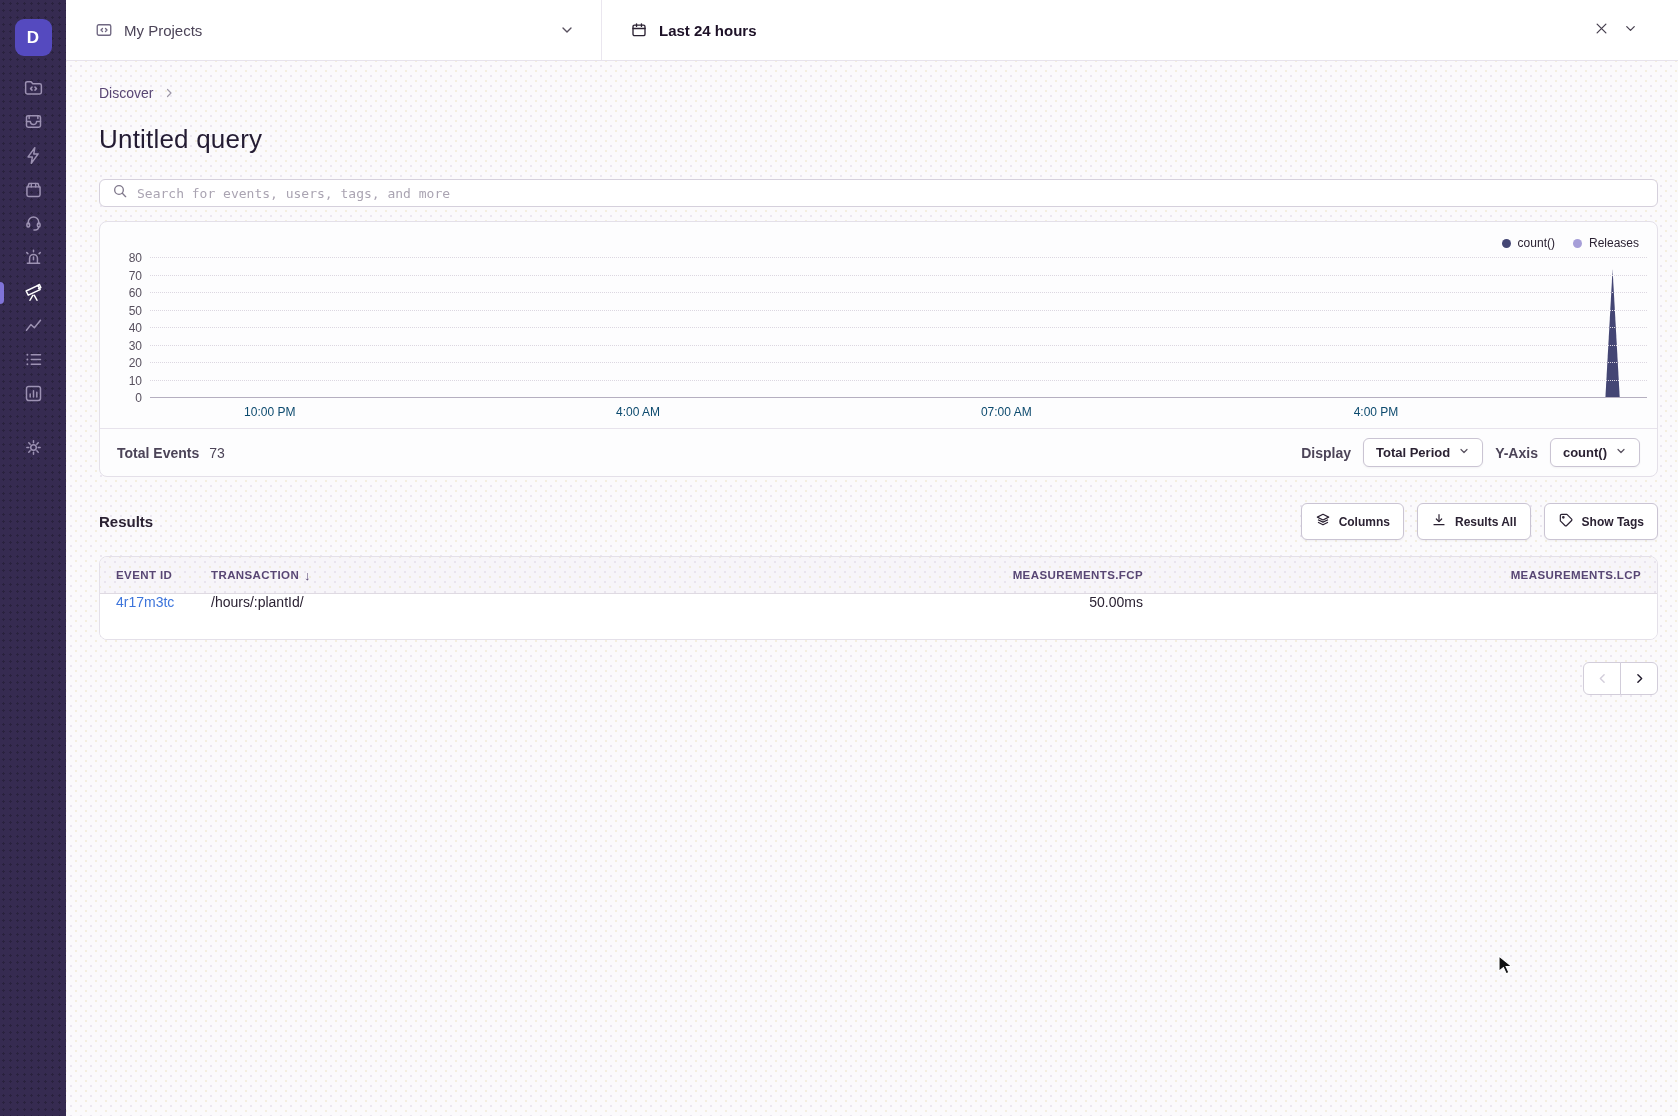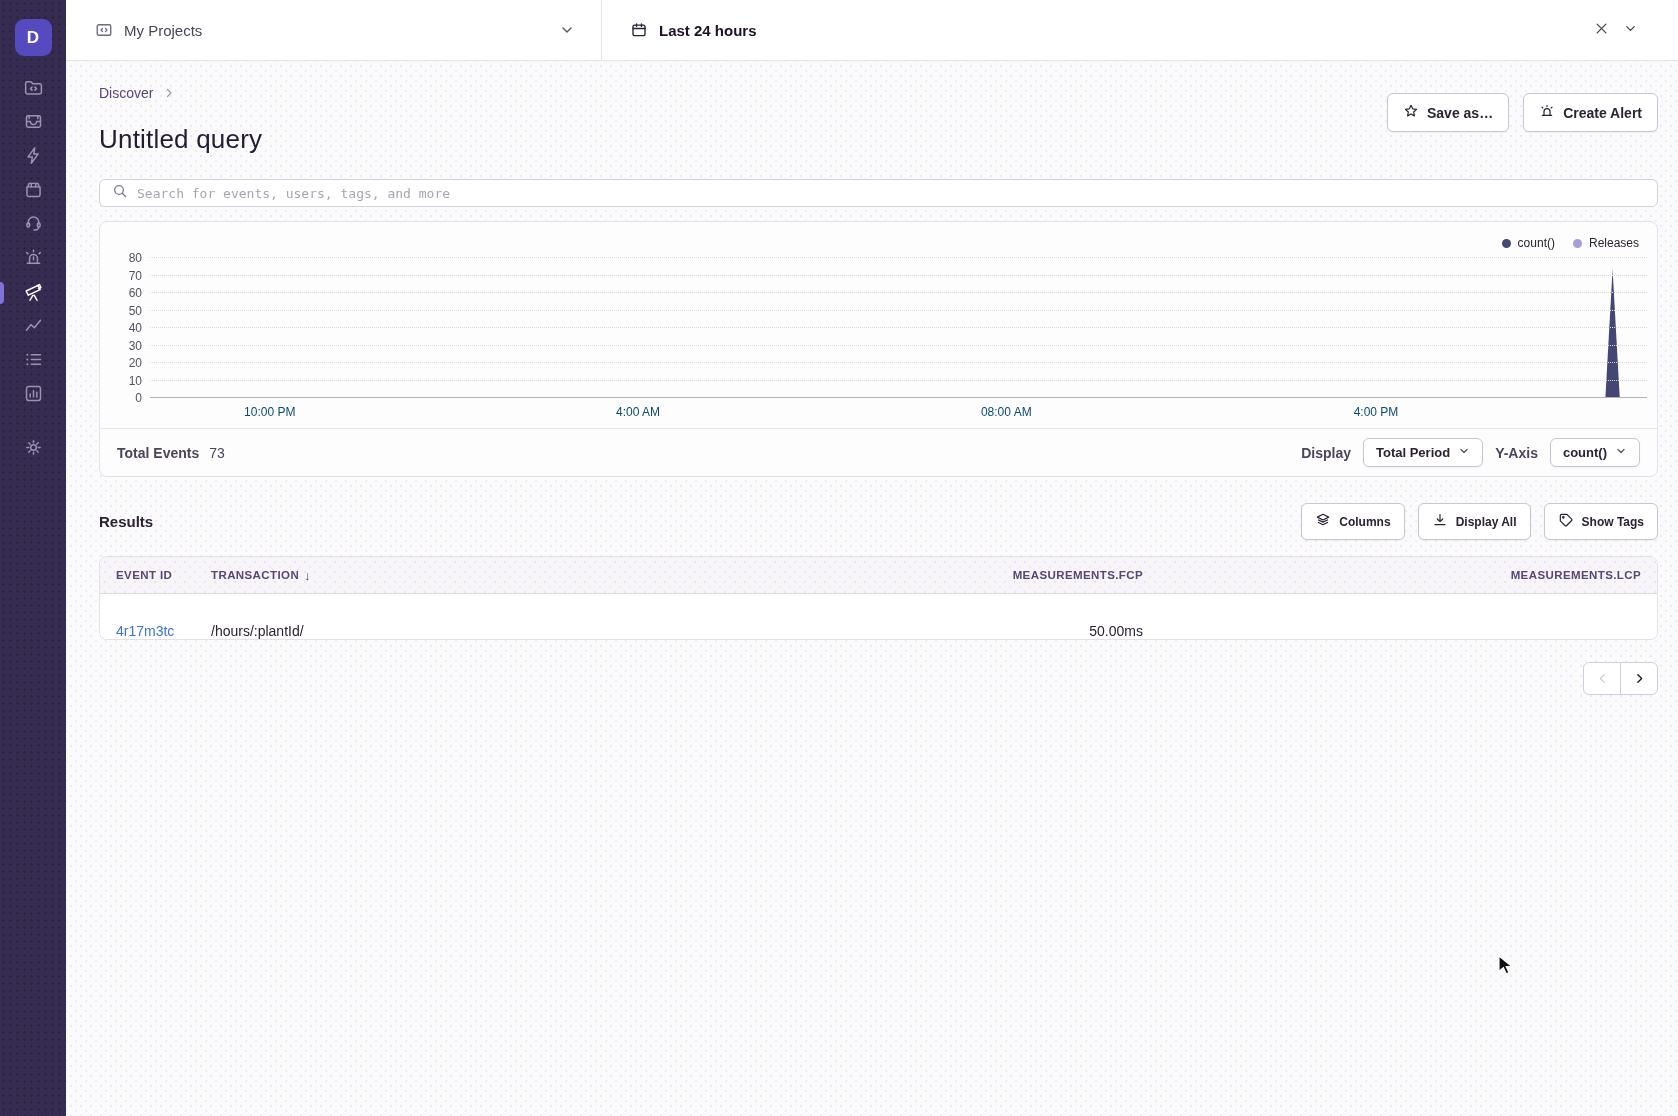--- a/index.html
+++ b/index.html
@@ -157,21 +157,21 @@
     display:flex; align-items:center; padding:0 16px;
     font-size:11.5px; font-weight:bold; color:#584674; letter-spacing:.4px;
     cursor:pointer; white-space:nowrap;
   }
   .t-header .num { justify-content:flex-end; }
   .sort-arrow { margin-left:5px; font-size:13px; font-weight:normal; color:#584674; }
   .t-row {
     display:grid; grid-template-columns:95px 604px 360px 1fr;
     height:45px; background:#fff; font-size:14px;
   }
-  .t-row > div { display:flex; align-items:flex-end; padding:0 16px; white-space:nowrap; }
+  .t-row > div { display:flex; align-items:flex-start; padding:0 16px; white-space:nowrap; }
   .t-row .num { justify-content:flex-end; }
   .event-link { color:#3c74db; cursor:pointer; }
   
   .pagination { display:flex; justify-content:flex-end; margin-top:22px; }
   .page-btn {
     width:38px; height:33px; background:#fff; border:1px solid #d2cdda;
     display:flex; align-items:center; justify-content:center; cursor:pointer;
   }
   .page-btn svg { width:13px; height:13px; }
   .page-btn.prev { border-radius:6px 0 0 6px; color:#d3cedb; }
@@ -304,36 +304,20 @@
         <div class="breadcrumb-row">
           <span class="breadcrumb-link">Discover</span>
           <span class="breadcrumb-sep">
               <svg viewBox="0 0 24 24" fill="none" stroke="currentColor" stroke-width="2.4" stroke-linecap="round" stroke-linejoin="round">
                 <path d="m9 5 7 7-7 7"></path>
               </svg>
             </span>
         </div>
         <div class="page-title">Untitled query</div>
       </div>
-      <div class="header-actions">
-        <button class="btn">
-          <span><svg viewBox="0 0 24 24" fill="none" stroke="currentColor" stroke-width="1.8" stroke-linejoin="round">
-                <path d="m12 3.5 2.5 5.3 5.8.7-4.3 4 1.1 5.8-5.1-2.9-5.1 2.9 1.1-5.8-4.3-4 5.8-.7z"></path>
-              </svg></span>
-          <span>Save as…</span>
-        </button>
-        <button class="btn">
-          <span><svg viewBox="0 0 24 24" fill="none" stroke="currentColor" stroke-width="1.8" stroke-linecap="round" stroke-linejoin="round">
-                <path d="M7.5 18v-5a4.5 4.5 0 0 1 9 0v5"></path>
-                <path d="M5 18.5h14"></path>
-                <path d="M12 5.5V3.8M5.8 7.4 4.6 6.3M18.2 7.4l1.2-1.1"></path>
-              </svg></span>
-          <span>Create Alert</span>
-        </button>
-      </div>
     </div>
 
     <div class="search-bar">
       <span><svg viewBox="0 0 24 24" fill="none" stroke="currentColor" stroke-width="2" stroke-linecap="round">
             <circle cx="10.5" cy="10.5" r="6.5"></circle>
             <path d="m15.5 15.5 5 5"></path>
           </svg></span>
       <input type="text" value="" placeholder="Search for events, users, tags, and more" style="">
     </div>
 
@@ -369,21 +353,21 @@
             <div class="gridline" style="bottom: 62.5%;"></div>
             <div class="gridline" style="bottom: 50%;"></div>
             <div class="gridline" style="bottom: 37.5%;"></div>
             <div class="gridline" style="bottom: 25%;"></div>
             <div class="gridline" style="bottom: 12.5%;"></div>
           </div>
       </div>
       <div class="x-axis" id="x-axis">
           <div class="x-tick" style="left: 8%;">10:00 PM</div>
           <div class="x-tick" style="left: 32.6%;">4:00 AM</div>
-          <div class="x-tick" style="left: 57.2%;">08:00 AM</div>
+          <div class="x-tick" style="left: 57.2%;">07:00 AM</div>
           <div class="x-tick" style="left: 81.9%;">4:00 PM</div>
         </div>
       <div class="chart-footer">
         <span class="tf-label">Total Events</span>
         <span class="tf-value">73</span>
         <div class="cf-right">
           <span class="tf-label">Display</span>
           <button class="btn">
             <span>Total Period</span>
             <span class="chev"><svg viewBox="0 0 24 24" fill="none" stroke="currentColor" stroke-width="2.4" stroke-linecap="round" stroke-linejoin="round">
@@ -411,21 +395,21 @@
                 <path d="m4.5 15.5 7.5 3.7 7.5-3.7"></path>
               </svg></span>
           <span>Columns</span>
         </button>
         <button class="btn">
           <span><svg viewBox="0 0 24 24" fill="none" stroke="currentColor" stroke-width="1.8" stroke-linecap="round" stroke-linejoin="round">
                 <path d="M12 4v10"></path>
                 <path d="m8 10.5 4 4 4-4"></path>
                 <path d="M4.5 19h15"></path>
               </svg></span>
-          <span>Display All</span>
+          <span>Results All</span>
         </button>
         <button class="btn">
           <span><svg viewBox="0 0 24 24" fill="none" stroke="currentColor" stroke-width="1.8" stroke-linecap="round" stroke-linejoin="round">
                 <path d="M20.5 12.8 13 20.3a1.8 1.8 0 0 1-2.6 0L3.5 13.4V5.5a2 2 0 0 1 2-2h7.9l7.1 7.1a1.8 1.8 0 0 1 0 2.2z"></path>
                 <circle cx="8" cy="8" r="1.1"></circle>
               </svg></span>
           <span>Show Tags</span>
         </button>
       </div>
     </div>

